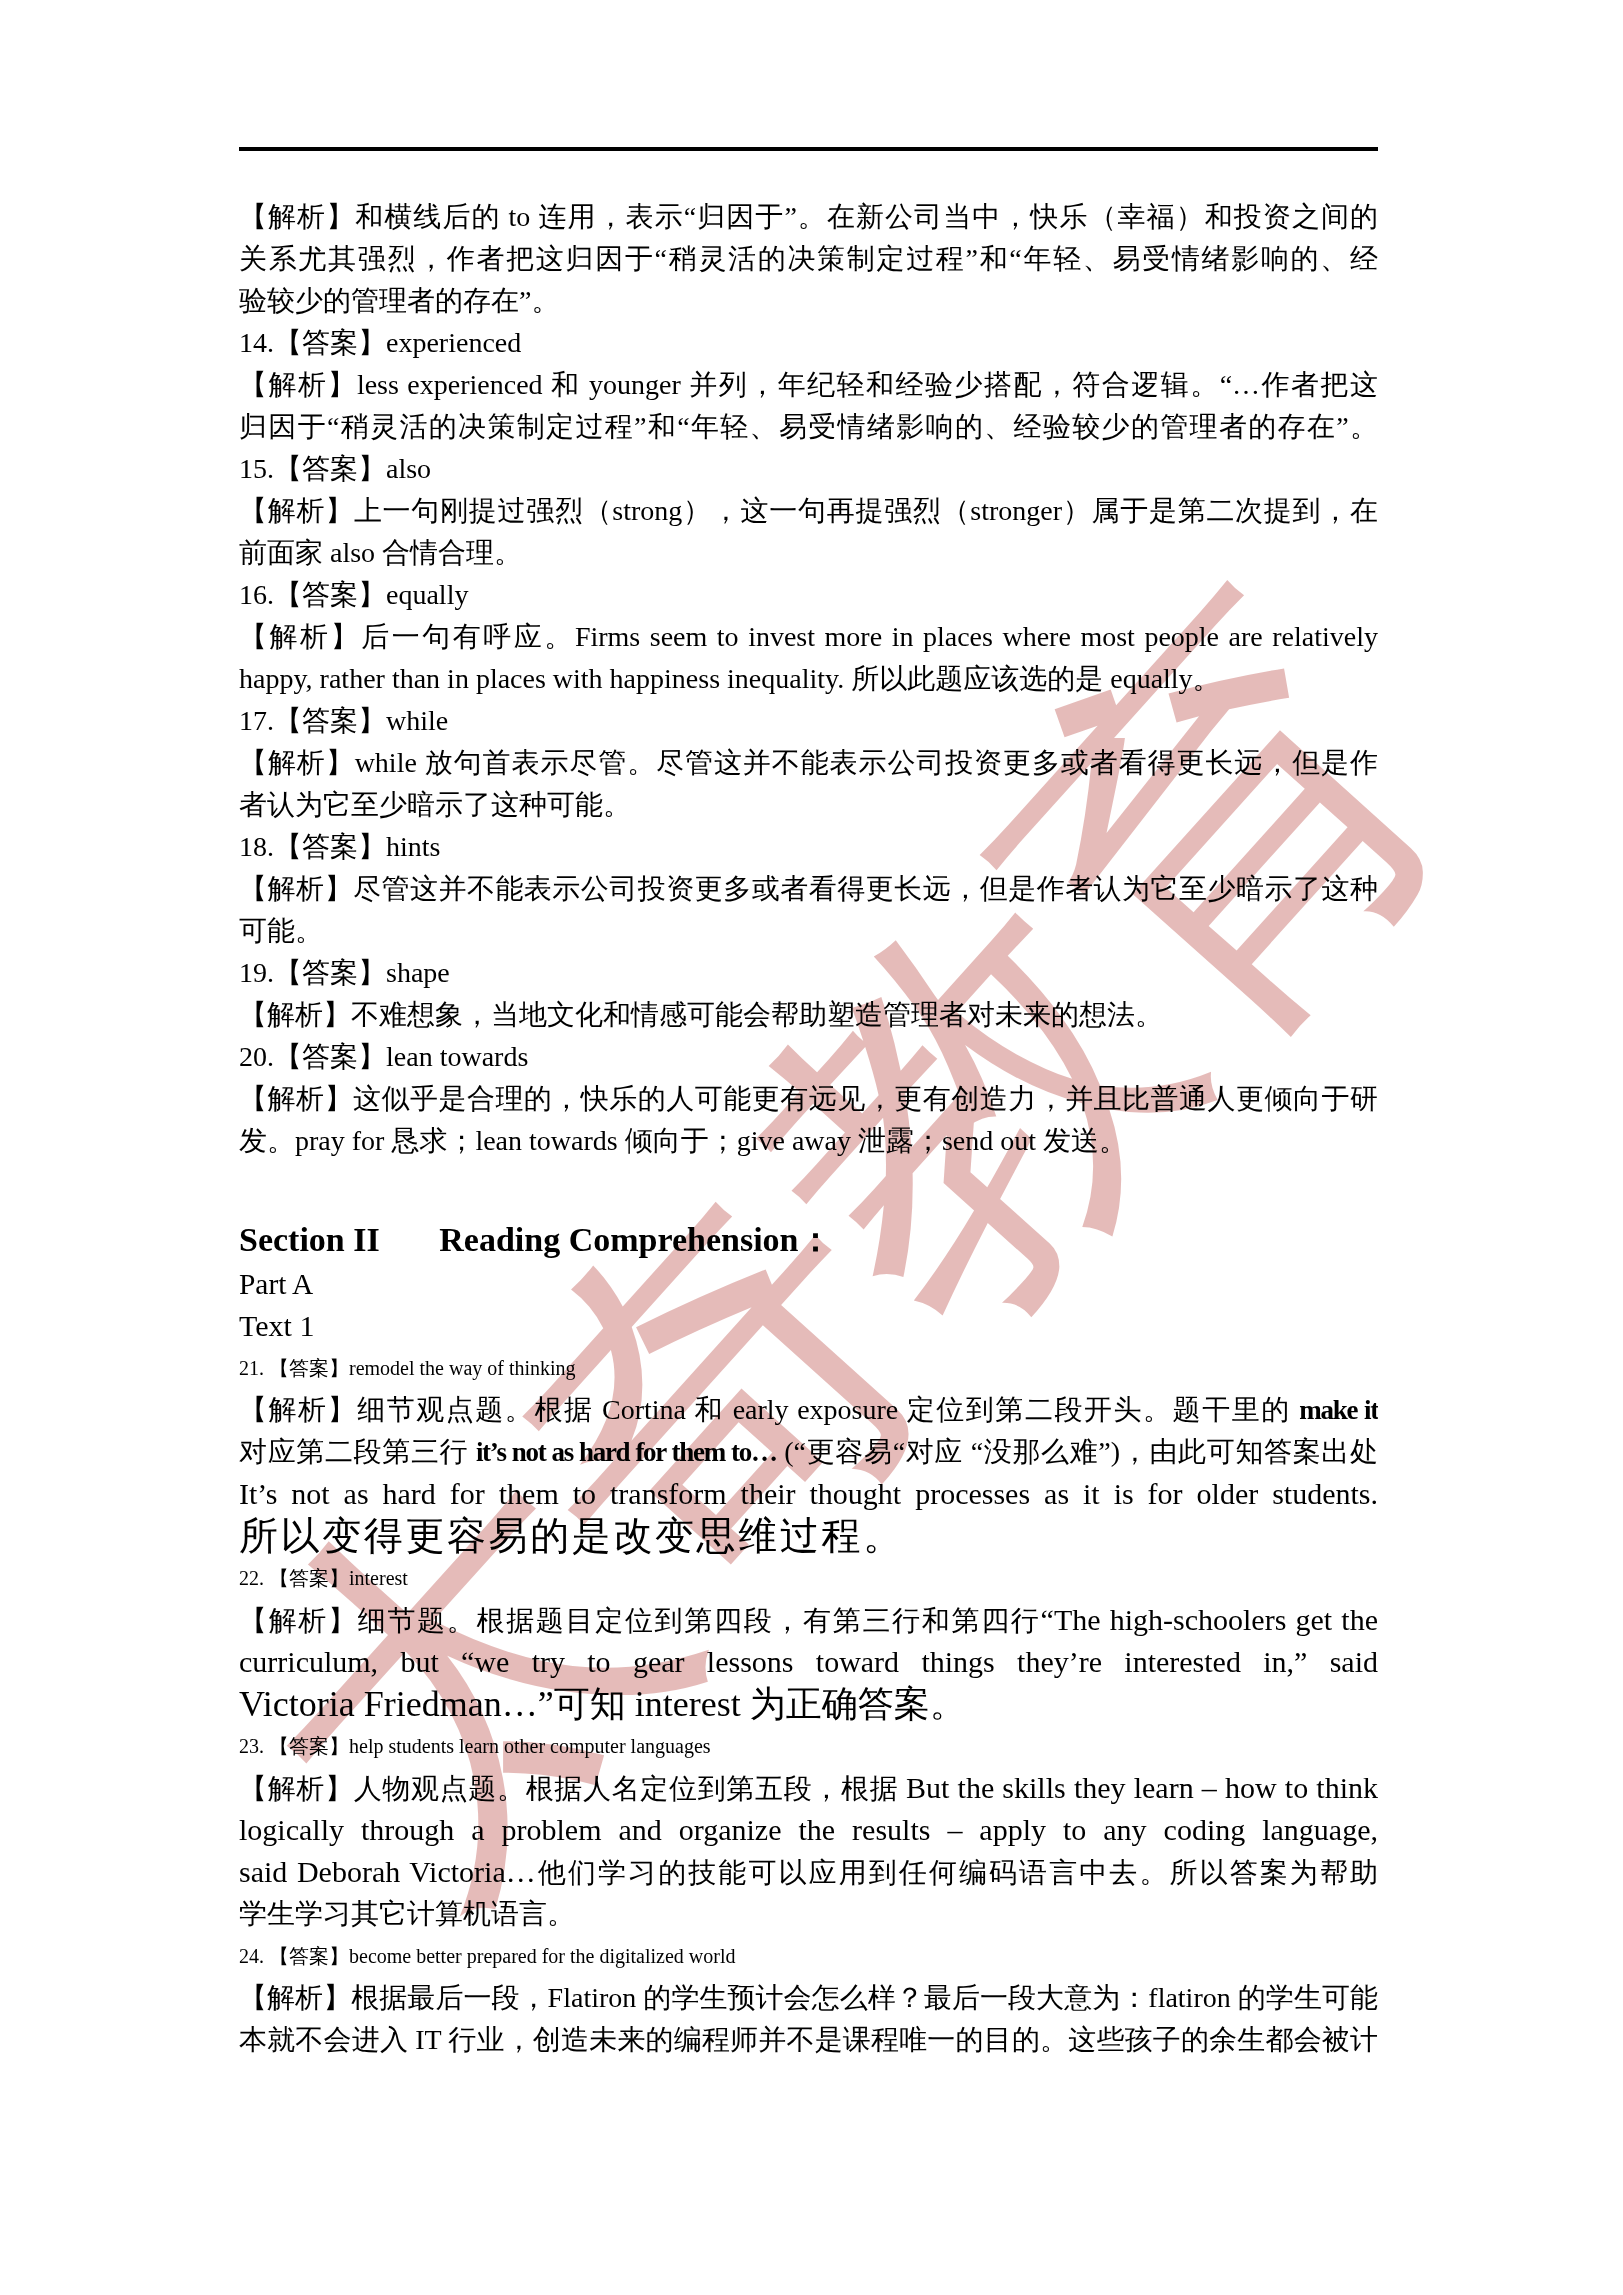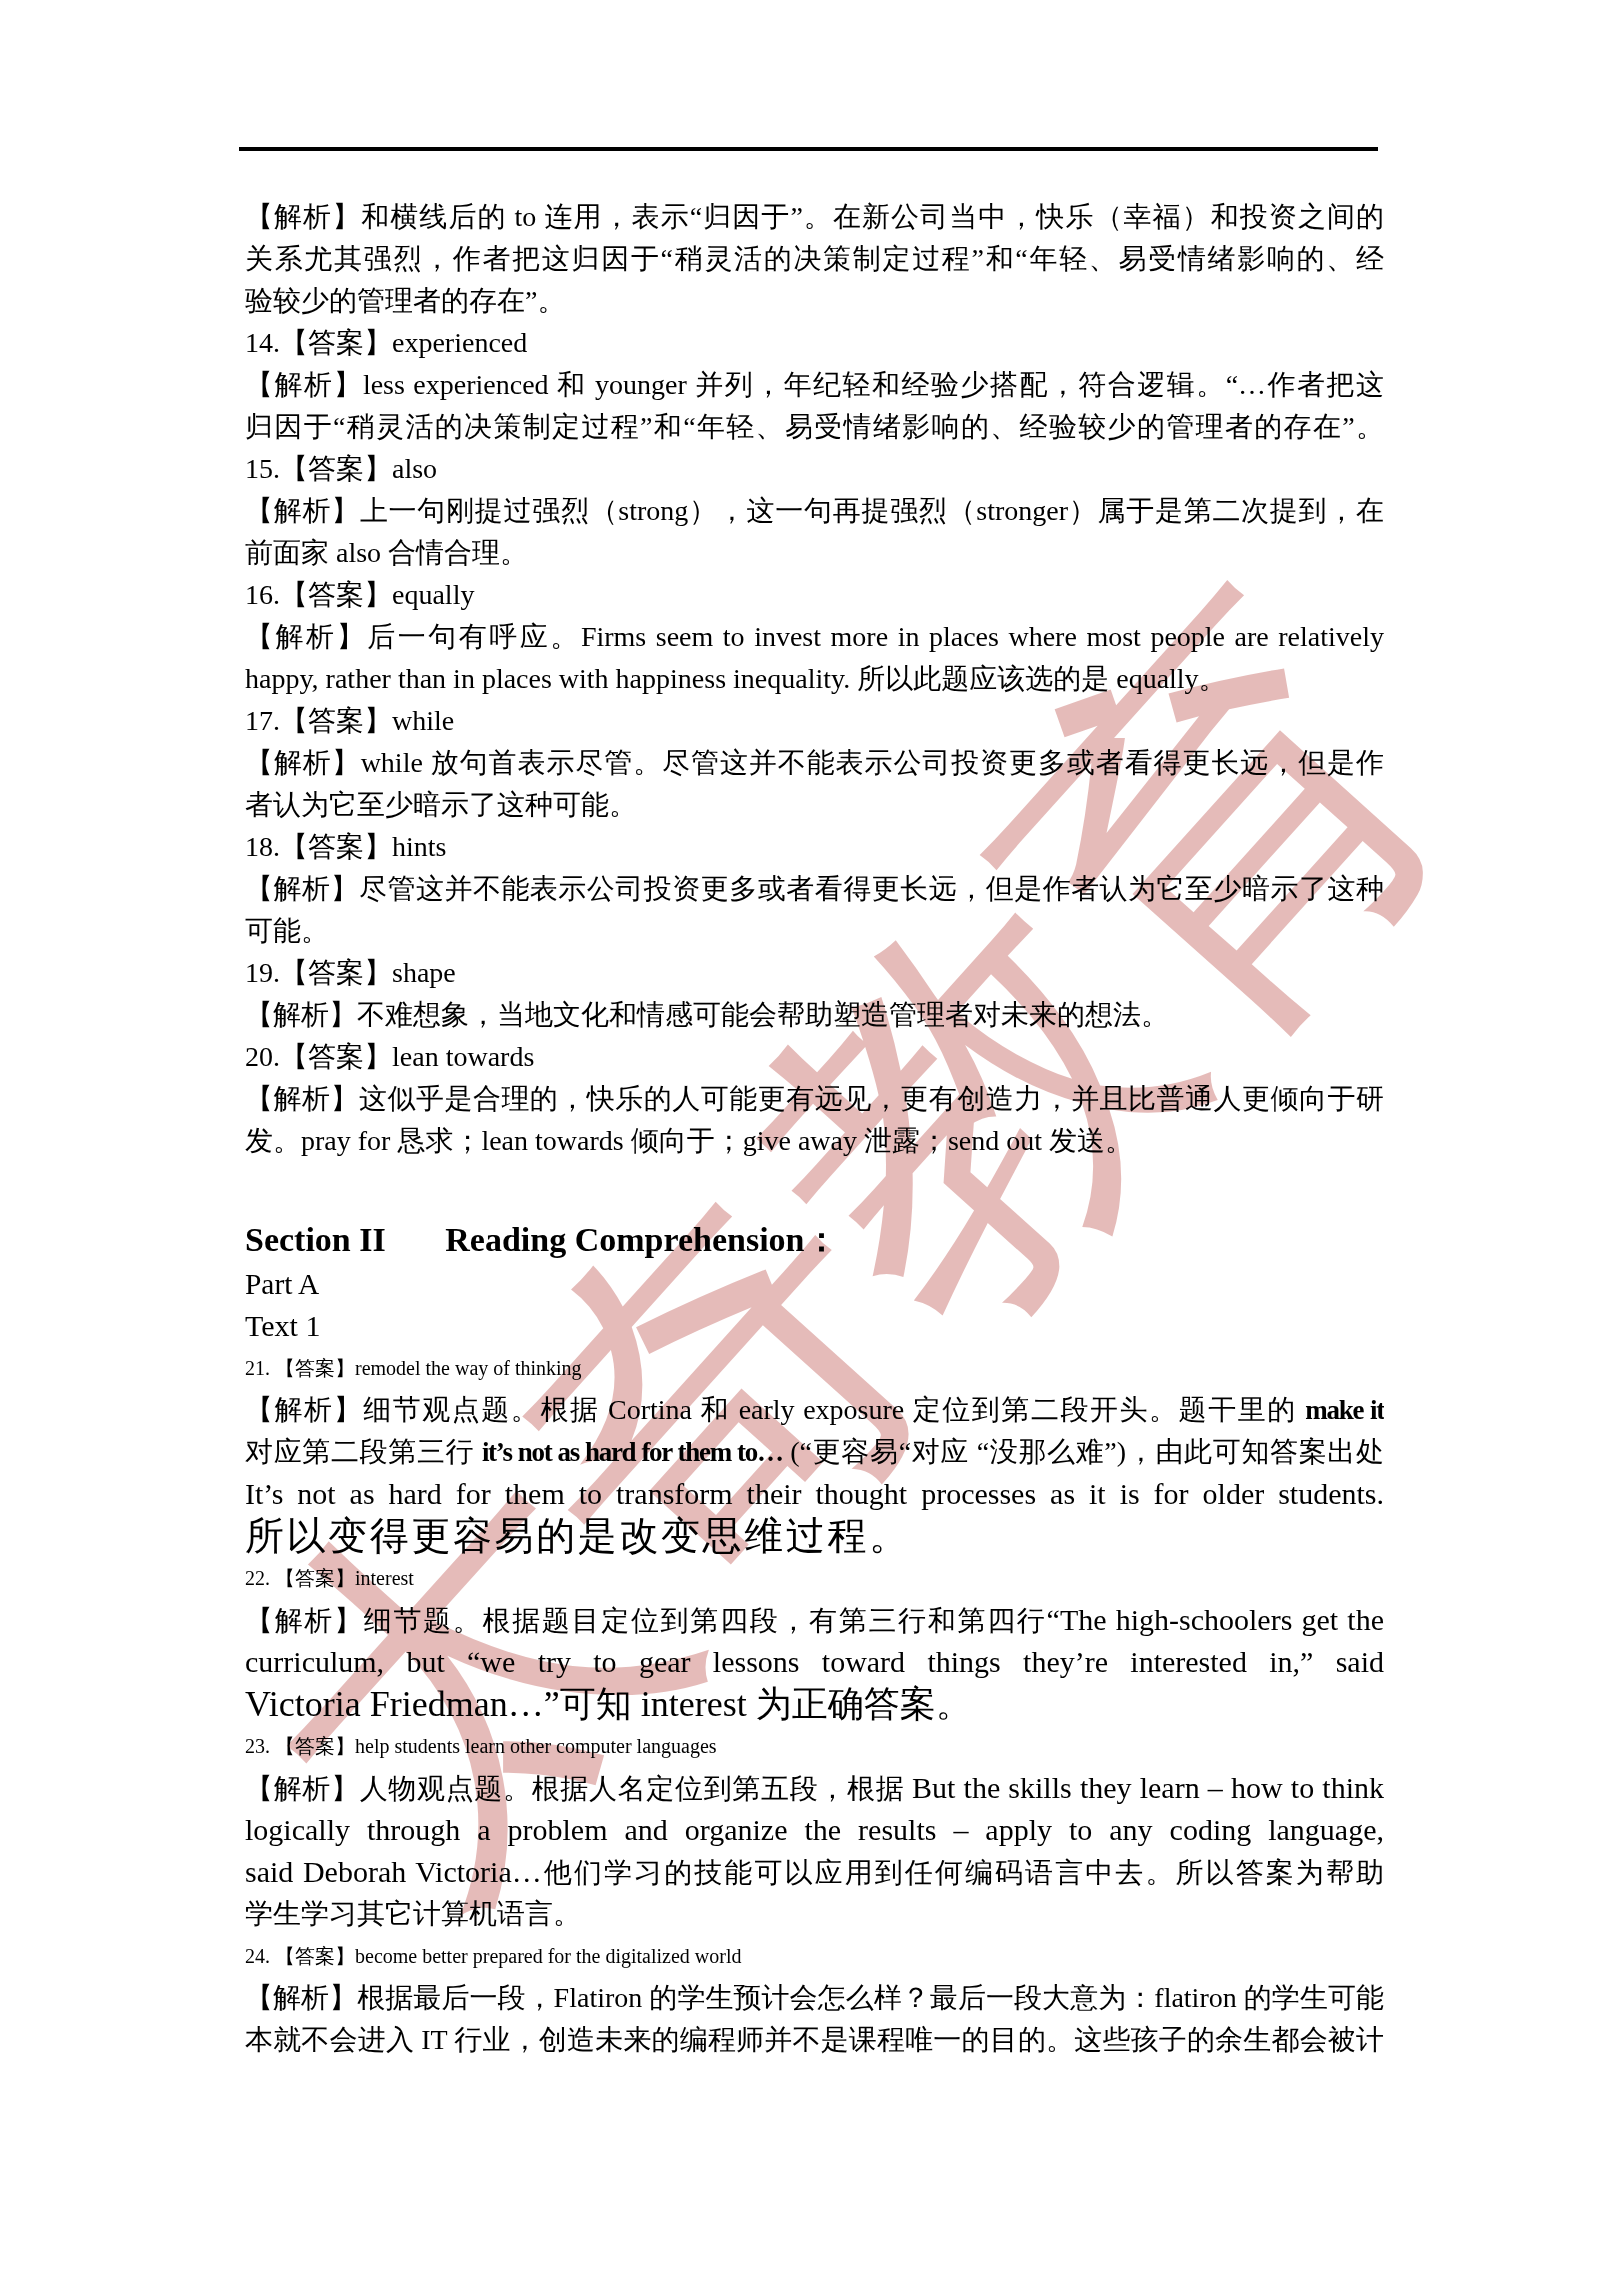--- a/index.html
+++ b/index.html
@@ -22,21 +22,21 @@
     transform:translate(-50%,-50%) rotate(-48deg);
     font-size:393px;
     letter-spacing:-11.8px;
     white-space:nowrap;
     z-index:0;
     font-family:"Liberation Serif","DejaVu Serif",serif;
     pointer-events:none;
   }
   .content{
     position:absolute;
-    left:245px;top:196px;
+    left:239px;top:196px;
     width:1139px;
     z-index:1;
   }
   .ln{
     height:42px;line-height:42px;
     font-size:28px;color:#000;
     white-space:pre-wrap;
     overflow:hidden;
   }
   .ln.j{text-align:justify;text-align-last:justify;}

